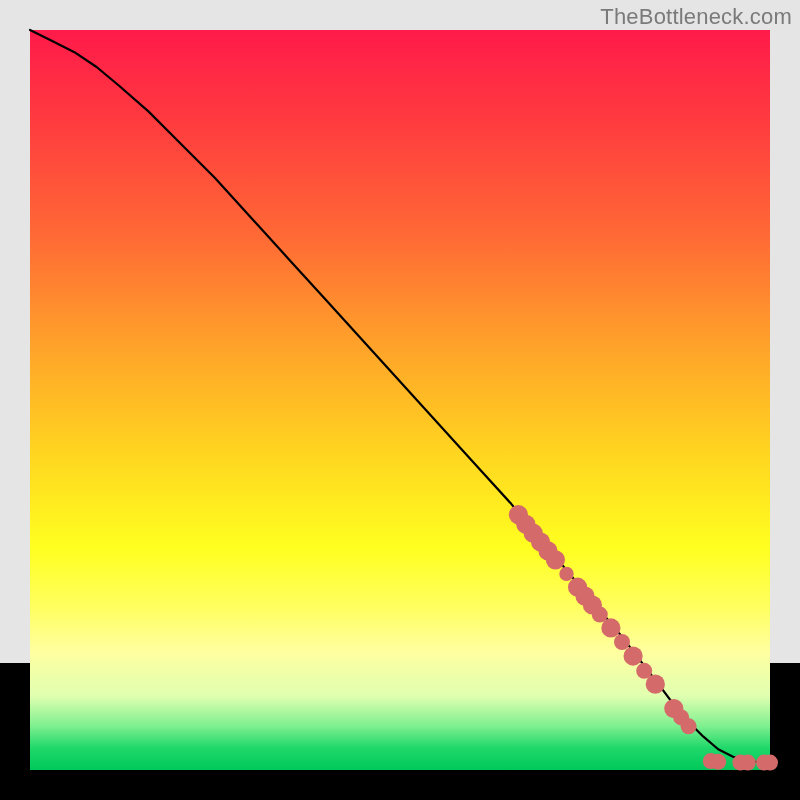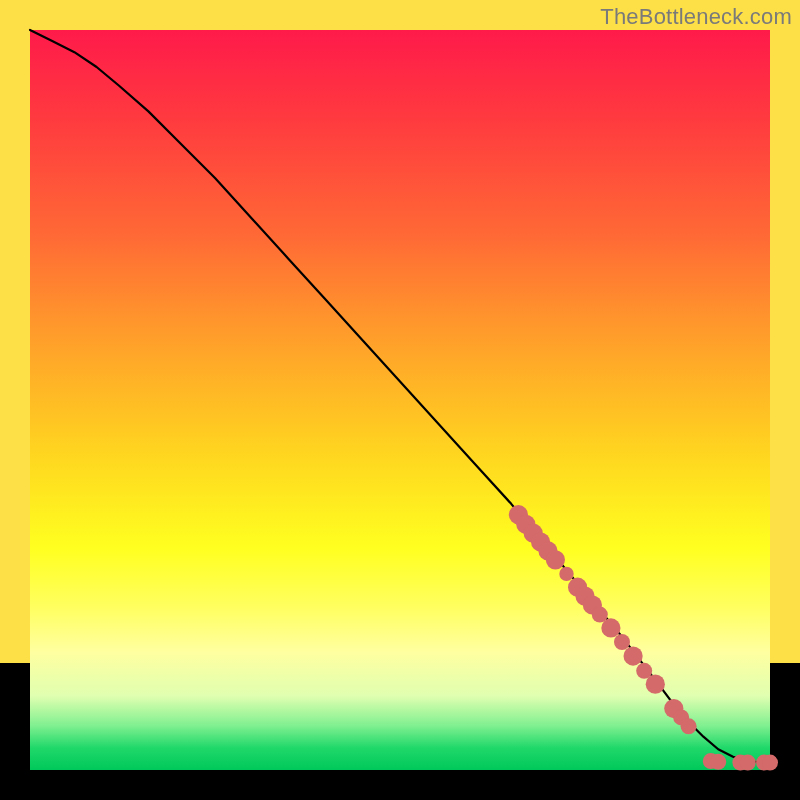--- a/index.html
+++ b/index.html
@@ -1,21 +1,21 @@
 <!DOCTYPE html>
 <html><head>
 <meta charset="utf-8">
 <style>
   * { margin: 0; padding: 0; box-sizing: border-box; }
   html, body { width: 800px; height: 800px; overflow: hidden; background:#000; }
   .frame {
     position: relative;
     width: 800px;
     height: 663px;
-    background: #fde047;
+    background: #e5e5e5;
   }
   .watermark {
     position: absolute;
     top: 4px;
     right: 8px;
     font-family: Arial, Helvetica, sans-serif;
     font-size: 22px;
     color: #7a7a7a;
     font-weight: 500;
     letter-spacing: 0.2px;

